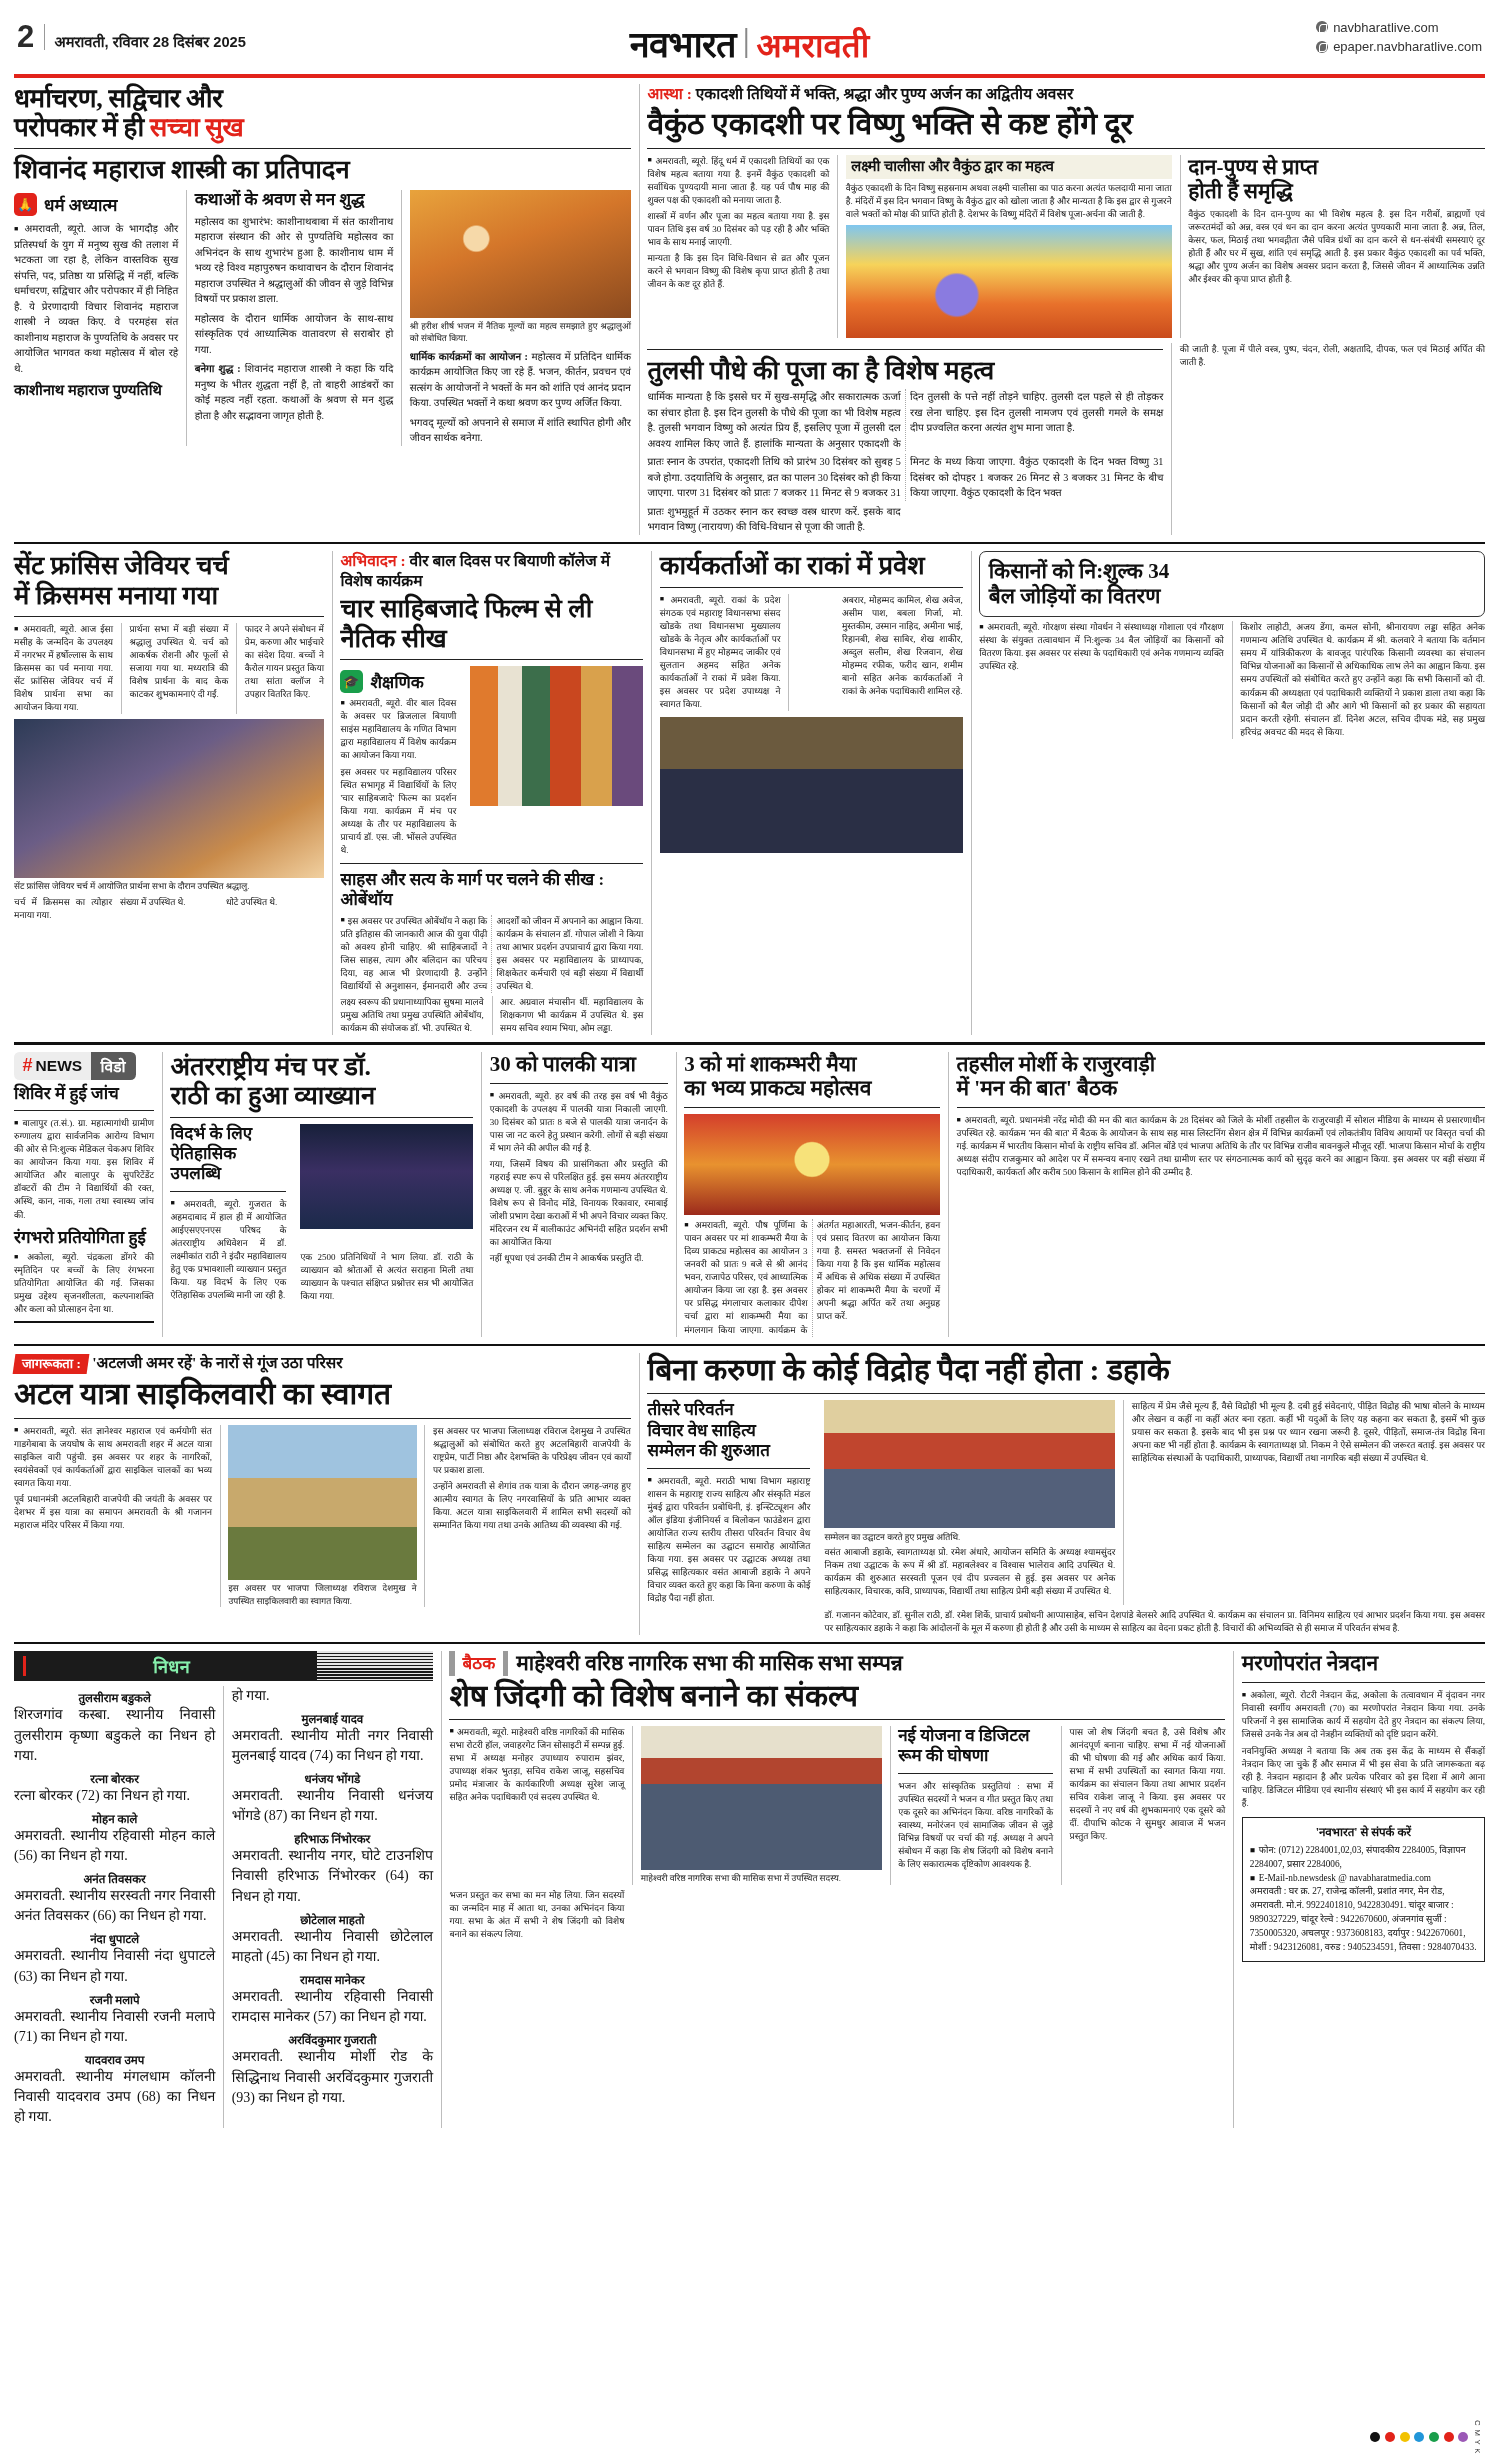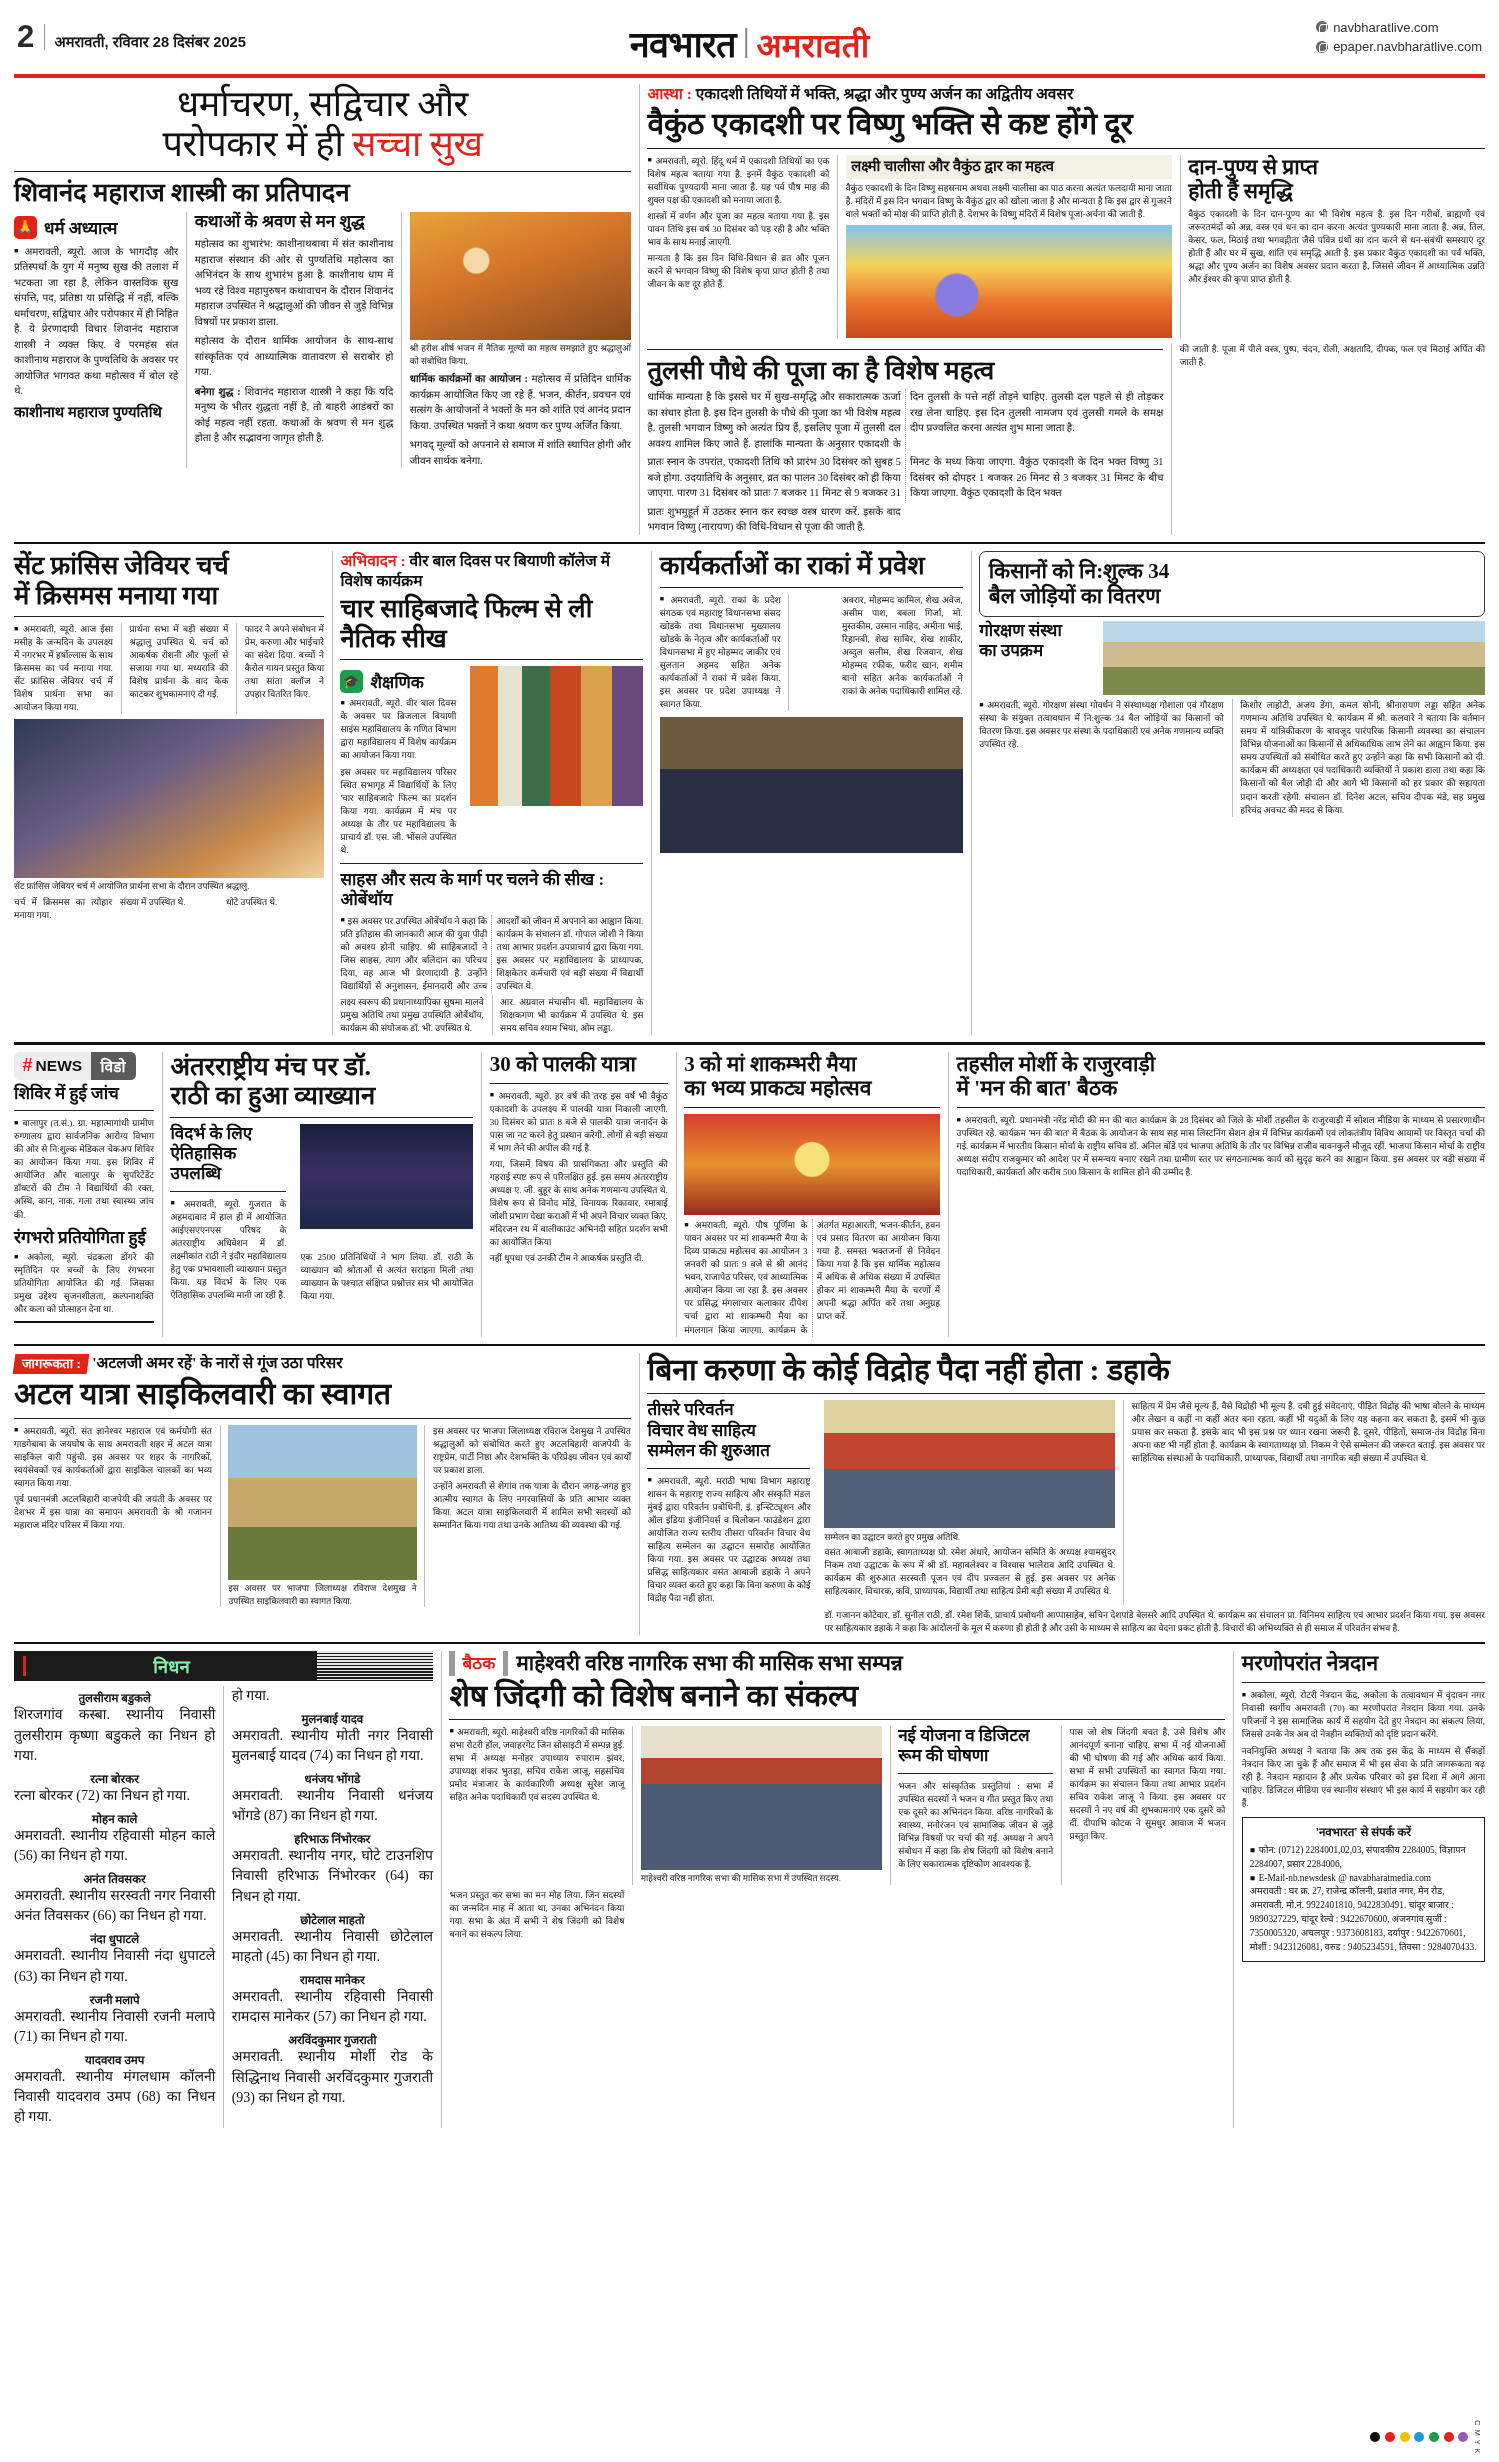--- a/index.html
+++ b/index.html
@@ -70,23 +70,22 @@
   .hline { height: 0.8px; background: #222; margin: 6.2px 0; }
   .hline-thick { height: 2.3px; background: #111; margin: 7px 0; }
 
   
   .kicker {
     font-size: 15.5px; line-height: 1.3; font-weight: 700;
     margin-bottom: 3.1px;
   }
   .kicker .tag { color: #e2231a; font-weight: 900; }
   .hl-xxl {
-    font-size: 36px; font-weight: 400; line-height: 1.12;
+    font-size: 26px; font-weight: 700; line-height: 1.12;
     letter-spacing: -0.4px;
-    text-align: center;
   }
   .hl-xl { font-size: 30px; font-weight: 900; line-height: 1.14; }
   .hl-lg { font-size: 25.6px; font-weight: 900; line-height: 1.15; }
   .hl-md { font-size: 21px; font-weight: 900; line-height: 1.18; }
   .hl-sm { font-size: 17px; font-weight: 800; line-height: 1.2; }
   .hl-xs { font-size: 14.7px; font-weight: 800; line-height: 1.22; }
   .red { color: #e2231a; }
 
   .body-txt {
     font-size: 10.2px; line-height: 1.52; text-align: justify;
@@ -393,29 +392,20 @@
         <div class="ph img-panel" style="height:136px;margin-top:6.2px;"></div>
       </div>
 
       <div class="vline"></div>
 
       <div style="flex:1;">
         <div class="boxed">
           <div class="hl-md">किसानों को नि:शुल्क 34</div>
           <div class="hl-md">बैल जोड़ियों का वितरण</div>
         </div>
-        <div class="row" style="margin-top:3.9px;">
-          <div style="width:116px;">
-            <div class="hl-sm">गोरक्षण संस्था</div>
-            <div class="hl-sm">का उपक्रम</div>
-          </div>
-          <div style="flex:1;">
-            <div class="ph img-cows" style="height:74px;"></div>
-          </div>
-        </div>
         <div class="row" style="margin-top:4.7px;">
           <div style="flex:1;">
             <div class="body-txt lead xs">अमरावती, ब्यूरो. गोरक्षण संस्था गोवर्धन ने संस्थाध्यक्ष गोशाला एवं गौरक्षण संस्था के संयुक्त तत्वावधान में नि:शुल्क 34 बैल जोड़ियों का किसानों को वितरण किया. इस अवसर पर संस्था के पदाधिकारी एवं अनेक गणमान्य व्यक्ति उपस्थित रहे.</div>
           </div>
           <div class="vline"></div>
           <div style="flex:1;">
             <div class="body-txt xs">किशोर लाहोटी, अजय डेंगा, कमल सोनी, श्रीनारायण लड्डा सहित अनेक गणमान्य अतिथि उपस्थित थे. कार्यक्रम में श्री. कलवारे ने बताया कि वर्तमान समय में यांत्रिकीकरण के बावजूद पारंपरिक किसानी व्यवस्था का संचालन विभिन्न योजनाओं का किसानों से अधिकाधिक लाभ लेने का आह्वान किया. इस समय उपस्थितों को संबोधित करते हुए उन्होंने कहा कि सभी किसानों को दी. कार्यक्रम की अध्यक्षता एवं पदाधिकारी व्यक्तियों ने प्रकाश डाला तथा कहा कि किसानों को बैल जोड़ी दी और आगे भी किसानों को हर प्रकार की सहायता प्रदान करती रहेगी. संचालन डॉ. दिनेश अटल, सचिव दीपक मंडे, सह प्रमुख हरिचंद्र अवचट की मदद से किया.</div>
           </div>
         </div>
       </div>

